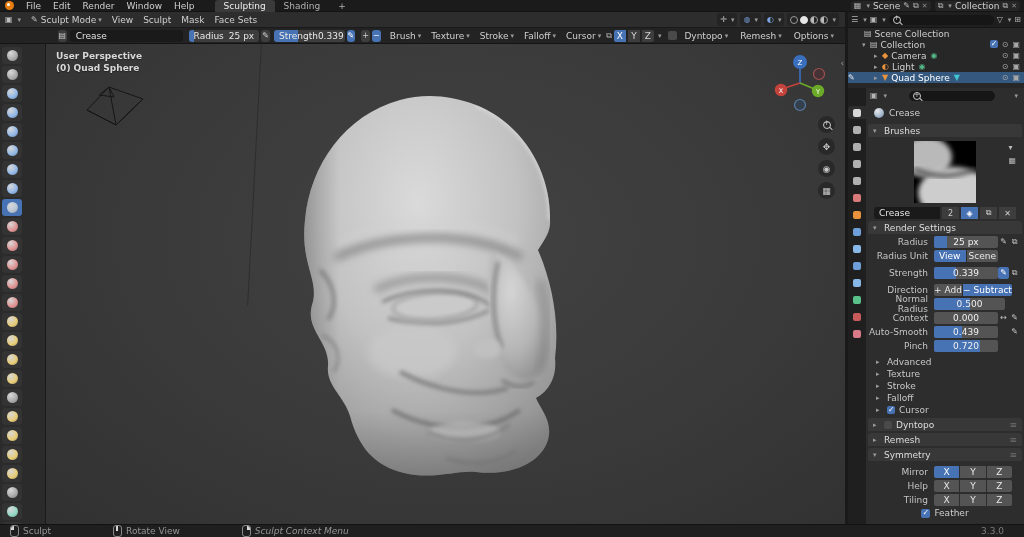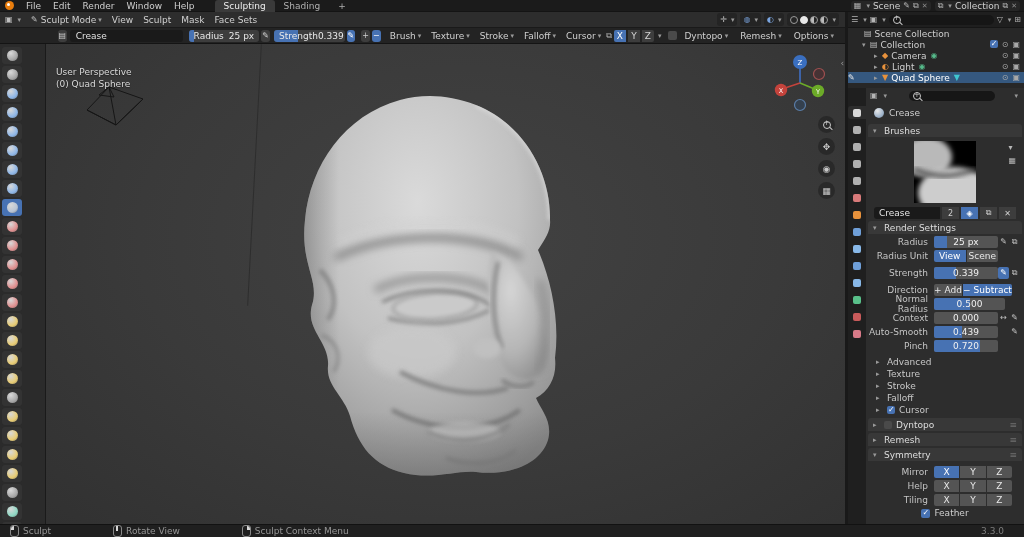--- a/index.html
+++ b/index.html
@@ -55,21 +55,21 @@
            border-right:1px solid #1a1a1a;box-sizing:border-box;padding:2px 1px;
            display:flex;flex-wrap:wrap;align-content:flex-start;overflow:hidden;}
   .tool{width:20px;height:17px;margin:1px;border-radius:3px;background:#333333;
         display:flex;align-items:center;justify-content:center;}
   .tool.active{background:#4772b3;}
   .tool .ball{width:11px;height:11px;border-radius:50%;
               background:radial-gradient(circle at 35% 30%,#d8d8d8,var(--c) 60%,#555 120%);}
   
   #canvas{position:absolute;left:46px;top:44px;width:799px;height:480px;
           background:radial-gradient(ellipse at 52% 40%,#424242,#3a3a3a 55%,#313131 100%);overflow:hidden;}
-  #vp-label{position:absolute;left:10px;top:22px;color:#d9d9d9;line-height:1.35;text-shadow:0 1px 1px #222;}
+  #vp-label{position:absolute;left:10px;top:6px;color:#d9d9d9;line-height:1.35;text-shadow:0 1px 1px #222;font-weight:bold;}
   #mirror-line{position:absolute;left:208px;top:0;width:1px;height:262px;background:#2e2e2e;transform:rotate(3deg);}
   #nav-gizmo{position:absolute;right:14px;top:6px;}
   .navbtn{position:absolute;right:10px;width:17px;height:17px;border-radius:50%;background:rgba(30,30,30,.55);
           display:flex;align-items:center;justify-content:center;color:#c8c8c8;font-size:9px;}
   .mag{width:6px;height:6px;border:1px solid #c8c8c8;border-radius:50%;position:relative;}
   .mag::before{content:"+";position:absolute;left:0px;top:-2.5px;font-size:7px;color:#c8c8c8;}
   .mag::after{content:"";position:absolute;width:4px;height:1px;background:#c8c8c8;right:-3px;bottom:-1px;transform:rotate(45deg);}
   #collapse-arrow{position:absolute;right:1px;top:14px;color:#9a9a9a;font-size:9px;}
   
   #right{position:absolute;left:845px;top:12px;width:179px;height:512px;background:#2a2a2a;
@@ -825,20 +825,20 @@
 
   <div id="statusbar">
     <div class="rowf" style="margin-left:6px;">
       <span class="mouse left"></span>
       <span>Sculpt</span>
     </div>
     <div class="rowf" style="margin-left:58px;">
       <span class="mouse middle"></span>
       <span>Rotate View</span>
     </div>
-    <div class="rowf" style="margin-left:58px;">
+    <div class="rowf" style="margin-left:58px;font-style:italic;">
       <span class="mouse right"></span>
       <span>Sculpt Context Menu</span>
     </div>
     <div id="version">3.3.0</div>
   </div>
 
 </div>
 
 </body></html>

